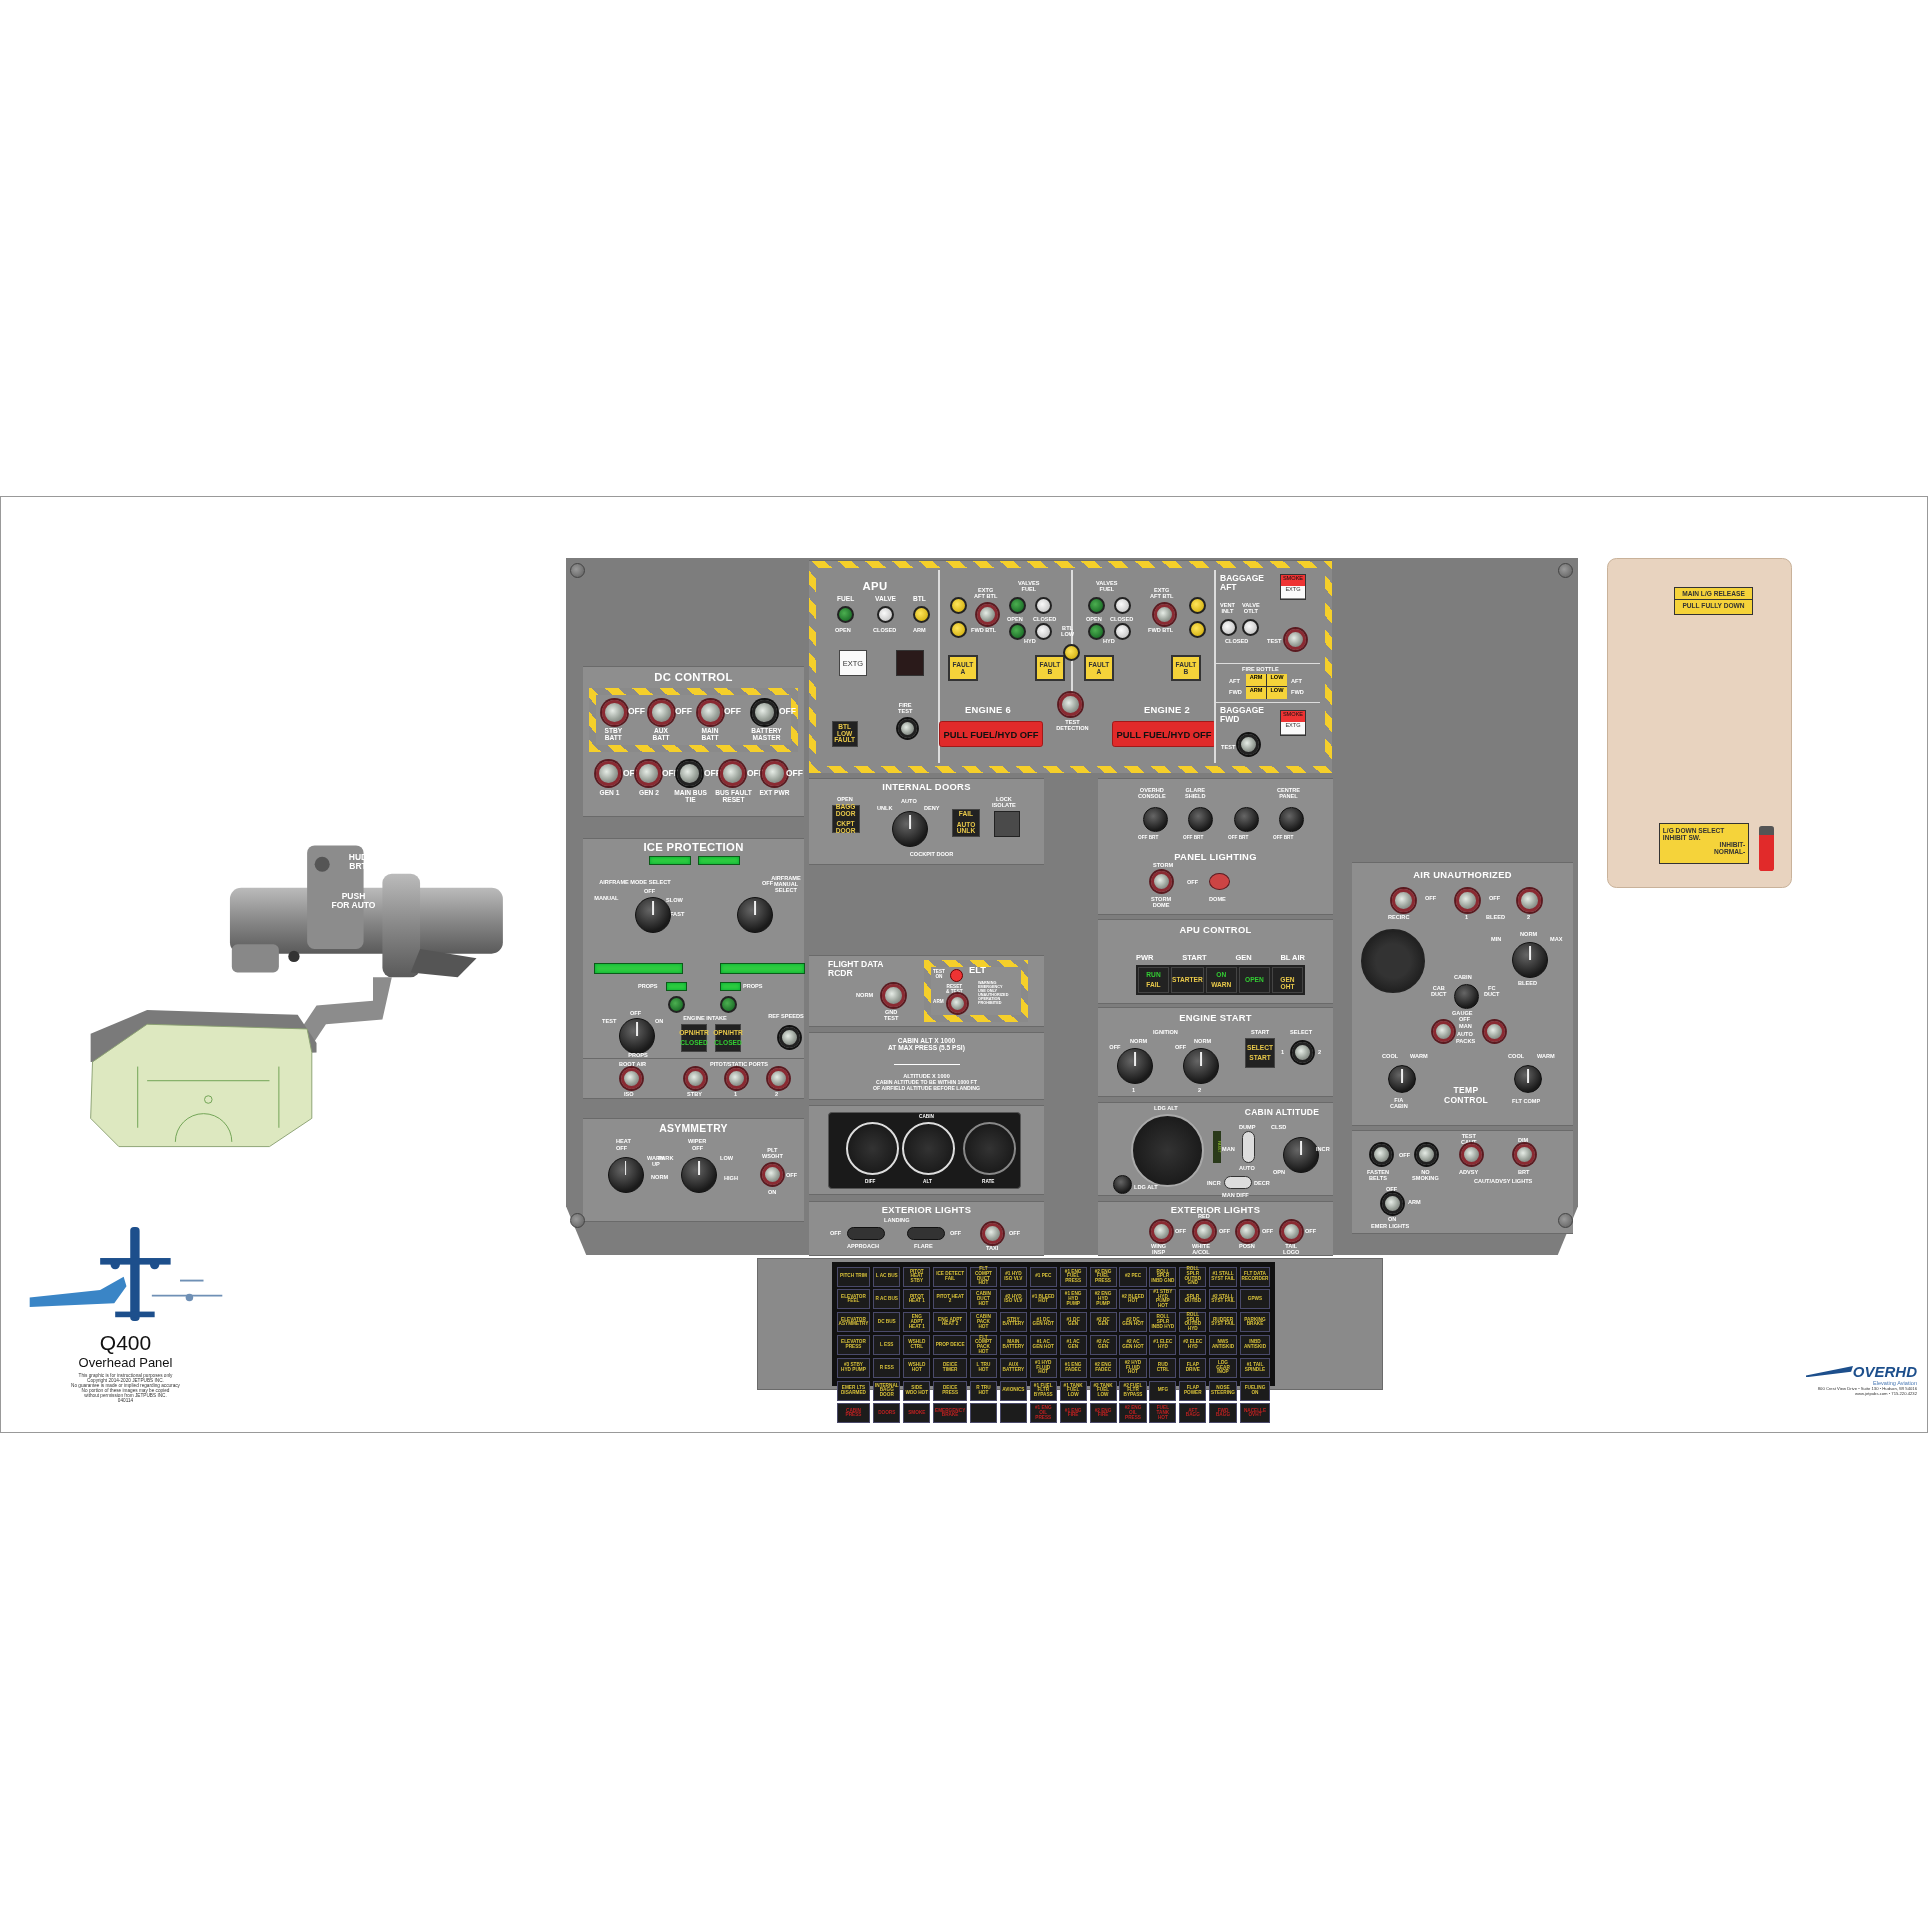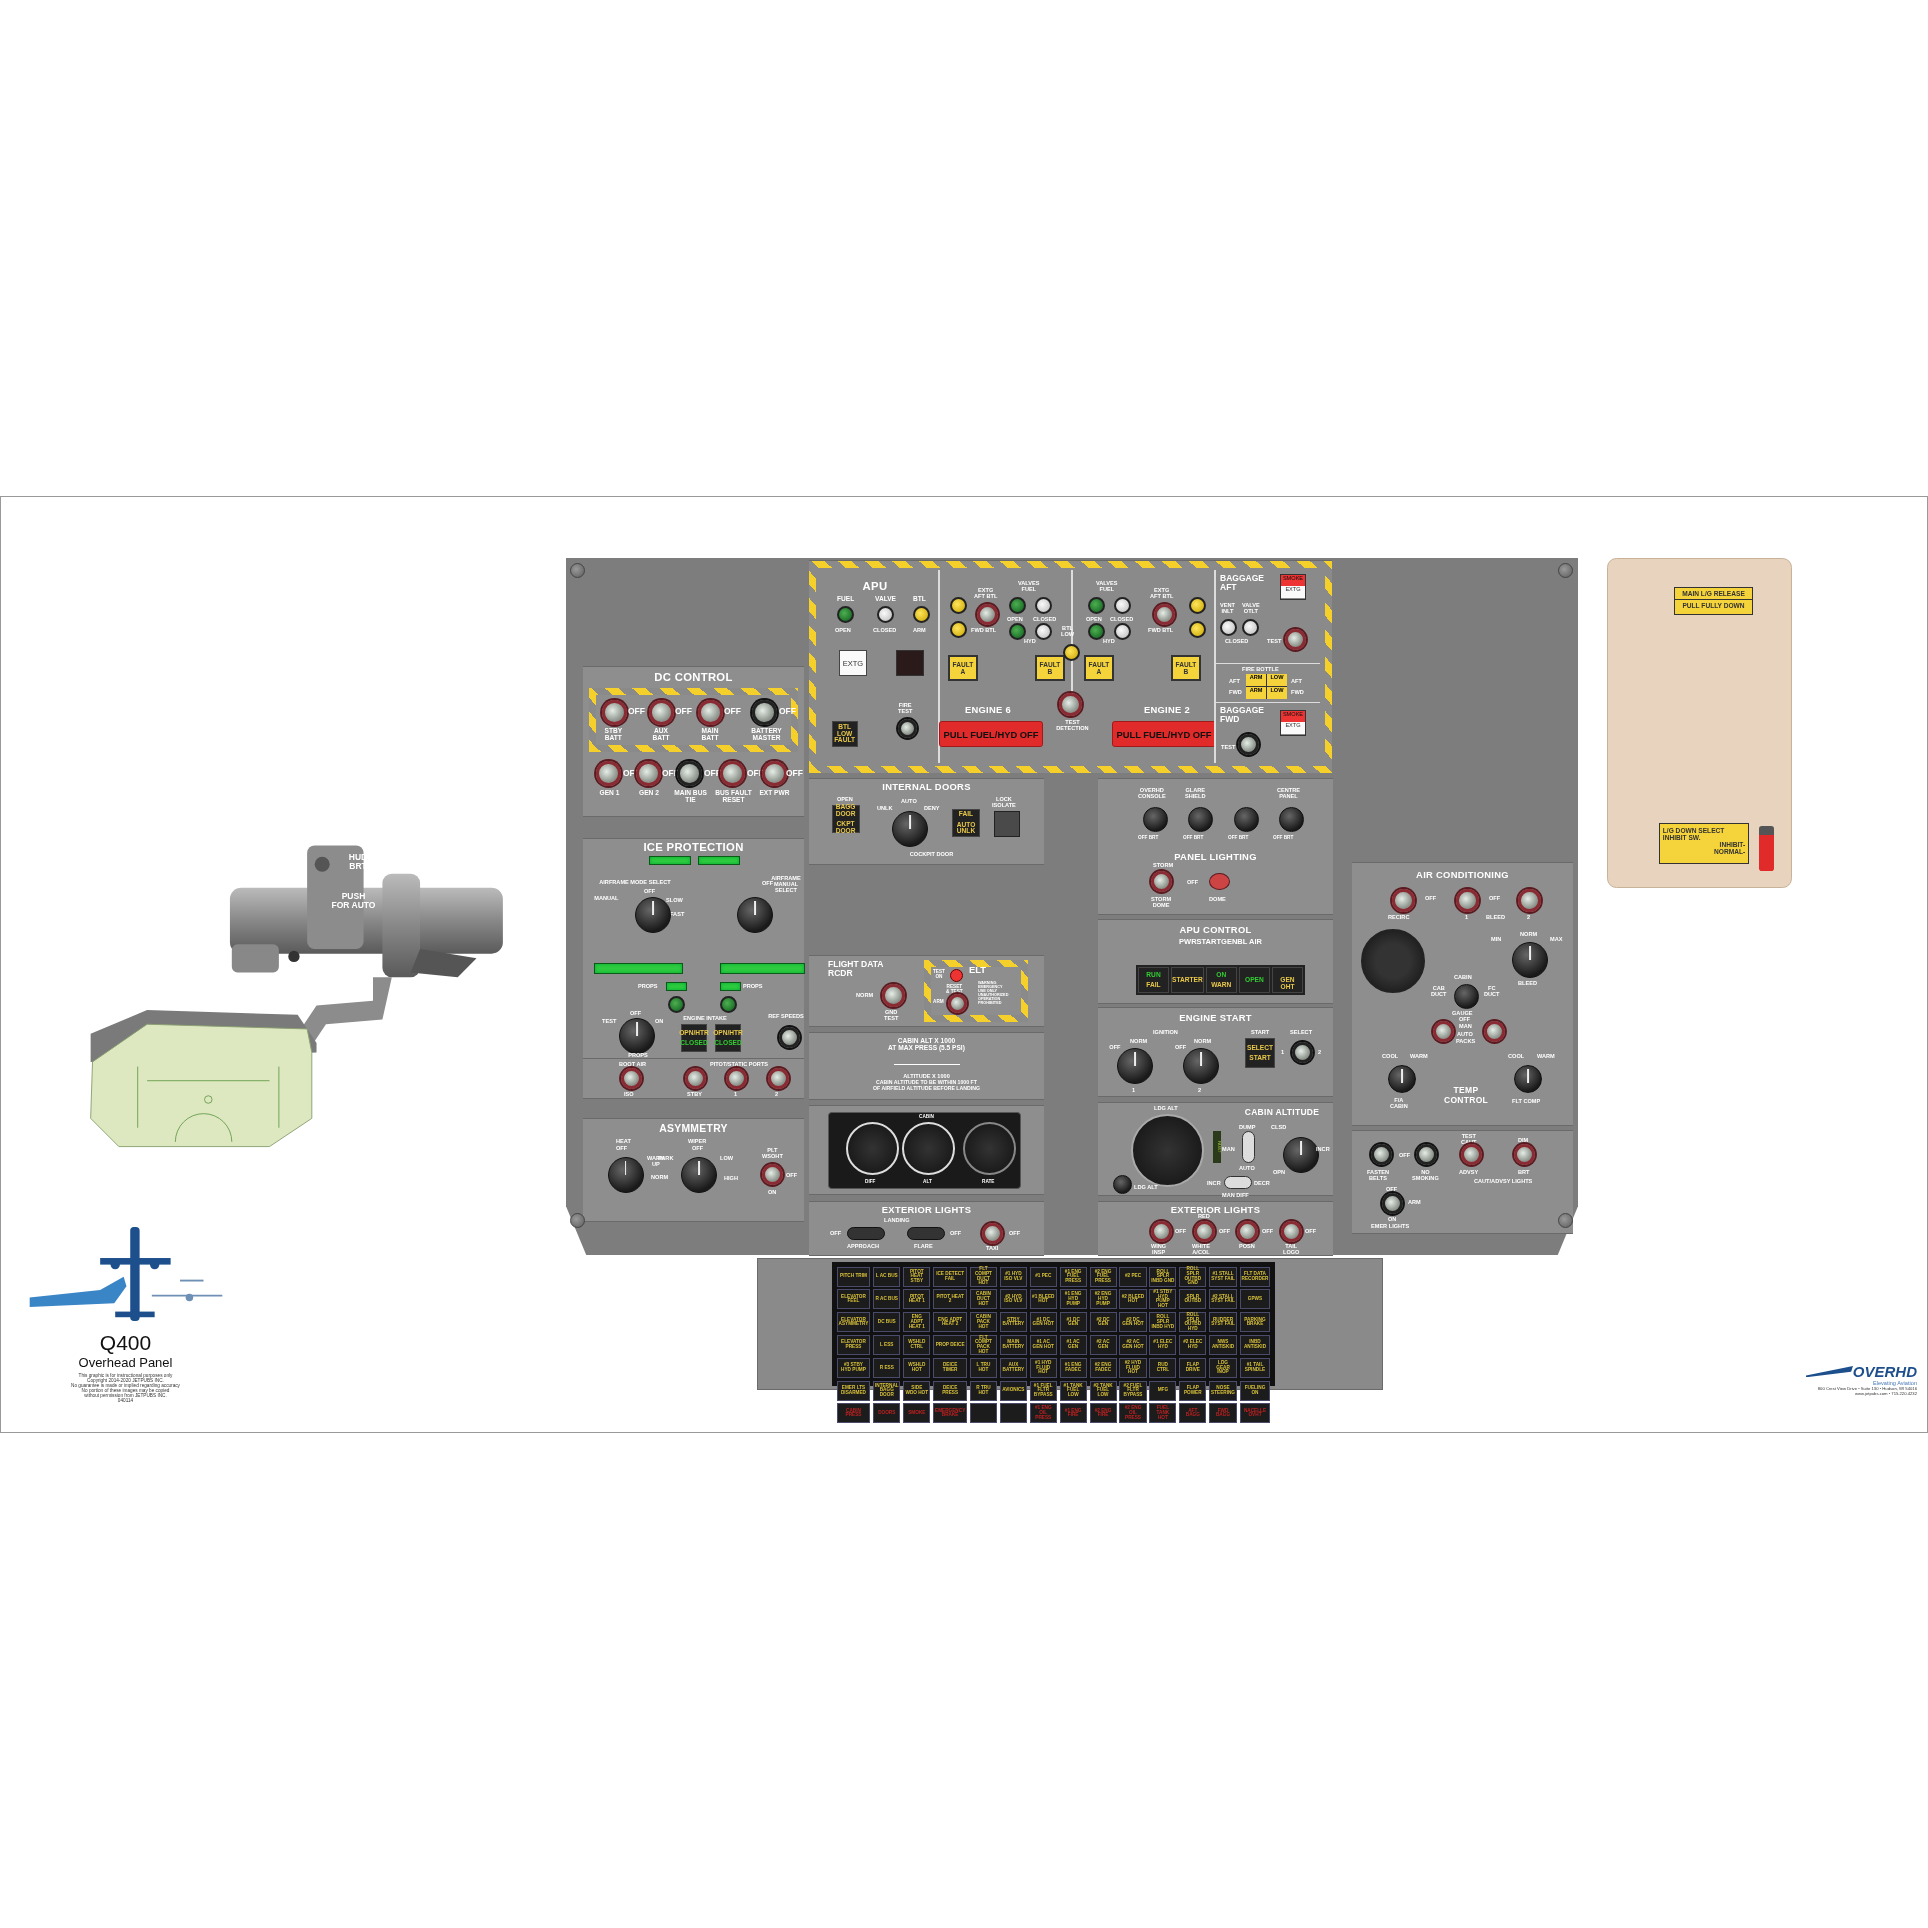--- a/index.html
+++ b/index.html
@@ -433,21 +433,21 @@
     <div class="pb" style="left:53px;top:92px;width:21px;height:21px;"></div>
     <div class="lbl abs" style="left:53px;top:117px;font-size:5.6px;">STORM
 DOME</div>
     <div class="lbl abs" style="left:89px;top:100px;font-size:5.6px;">OFF</div>
     <div class="abs" style="left:111px;top:94px;width:21px;height:17px;border-radius:50%;background:#c44;border:1.9px solid #5a1a20;"></div>
     <div class="lbl abs" style="left:111px;top:117px;font-size:5.6px;">DOME</div>
   </div>
 
   <div class="sub" style="left:1097px;top:422px;width:235px;height:85px;">
     <div class="title abs" style="left:0;top:3.8px;width:235px;font-size:9.4px;">APU CONTROL</div>
-    <div class="abs" style="left:38px;top:18px;width:169px;display:flex;justify-content:center;">
+    <div class="abs" style="left:38px;top:34px;width:169px;display:flex;justify-content:space-between;">
       <span class="lbl" style="font-size:7.5px;">PWR</span>
       <span class="lbl" style="font-size:7.5px;">START</span>
       <span class="lbl" style="font-size:7.5px;">GEN</span>
       <span class="lbl" style="font-size:7.5px;">BL AIR</span>
     </div>
     <div class="abs" style="left:38px;top:45px;width:169px;height:30px;background:#222;display:flex;gap:1.9px;padding:1.9px;">
       <div class="ann" style="position:relative;flex:1;flex-direction:column;">
           <span style="color:#3c3;">RUN</span>
           <span style="margin-top:3.8px;">FAIL</span>
         </div>
@@ -528,21 +528,21 @@
     <div class="lbl abs" style="left:164px;top:26px;font-size:5.6px;">OFF</div>
     <div class="lbl abs" style="left:141px;top:41px;font-size:5.6px;">POSN</div>
     <div class="pb" style="left:183px;top:19px;width:21px;height:21px;"></div>
     <div class="lbl abs" style="left:207px;top:26px;font-size:5.6px;">OFF</div>
     <div class="lbl abs" style="left:185px;top:41px;font-size:5.6px;">TAIL
 LOGO</div>
   </div>
 
 
   <div class="sub" style="left:1351px;top:365px;width:221px;height:264px;">
-    <div class="title abs" style="left:0;top:5.6px;width:221px;font-size:9.4px;">AIR CONDITIONING</div>
+    <div class="title abs" style="left:0;top:5.6px;width:221px;font-size:9.4px;">AIR UNAUTHORIZED</div>
     <div class="pb" style="left:40px;top:26px;width:22.6px;height:22.6px;"></div>
     <div class="lbl abs" style="left:36px;top:51px;font-size:5.6px;">RECIRC</div>
     <div class="lbl abs" style="left:73px;top:32px;font-size:5.6px;">OFF</div>
     <div class="pb" style="left:104px;top:26px;width:22.6px;height:22.6px;"></div>
     <div class="lbl abs" style="left:113px;top:51px;font-size:5.6px;">1</div>
     <div class="lbl abs" style="left:137px;top:32px;font-size:5.6px;">OFF</div>
     <div class="lbl abs" style="left:134px;top:51px;font-size:5.6px;">BLEED</div>
     <div class="pb" style="left:166px;top:26px;width:22.6px;height:22.6px;"></div>
     <div class="lbl abs" style="left:175px;top:51px;font-size:5.6px;">2</div>
     <div class="gauge" style="left:9.4px;top:66px;width:64px;height:64px;border-color:#222;background:radial-gradient(circle,#333 40%,#111);box-shad:0 0 0 1.9px #2c7a3a;"></div>

